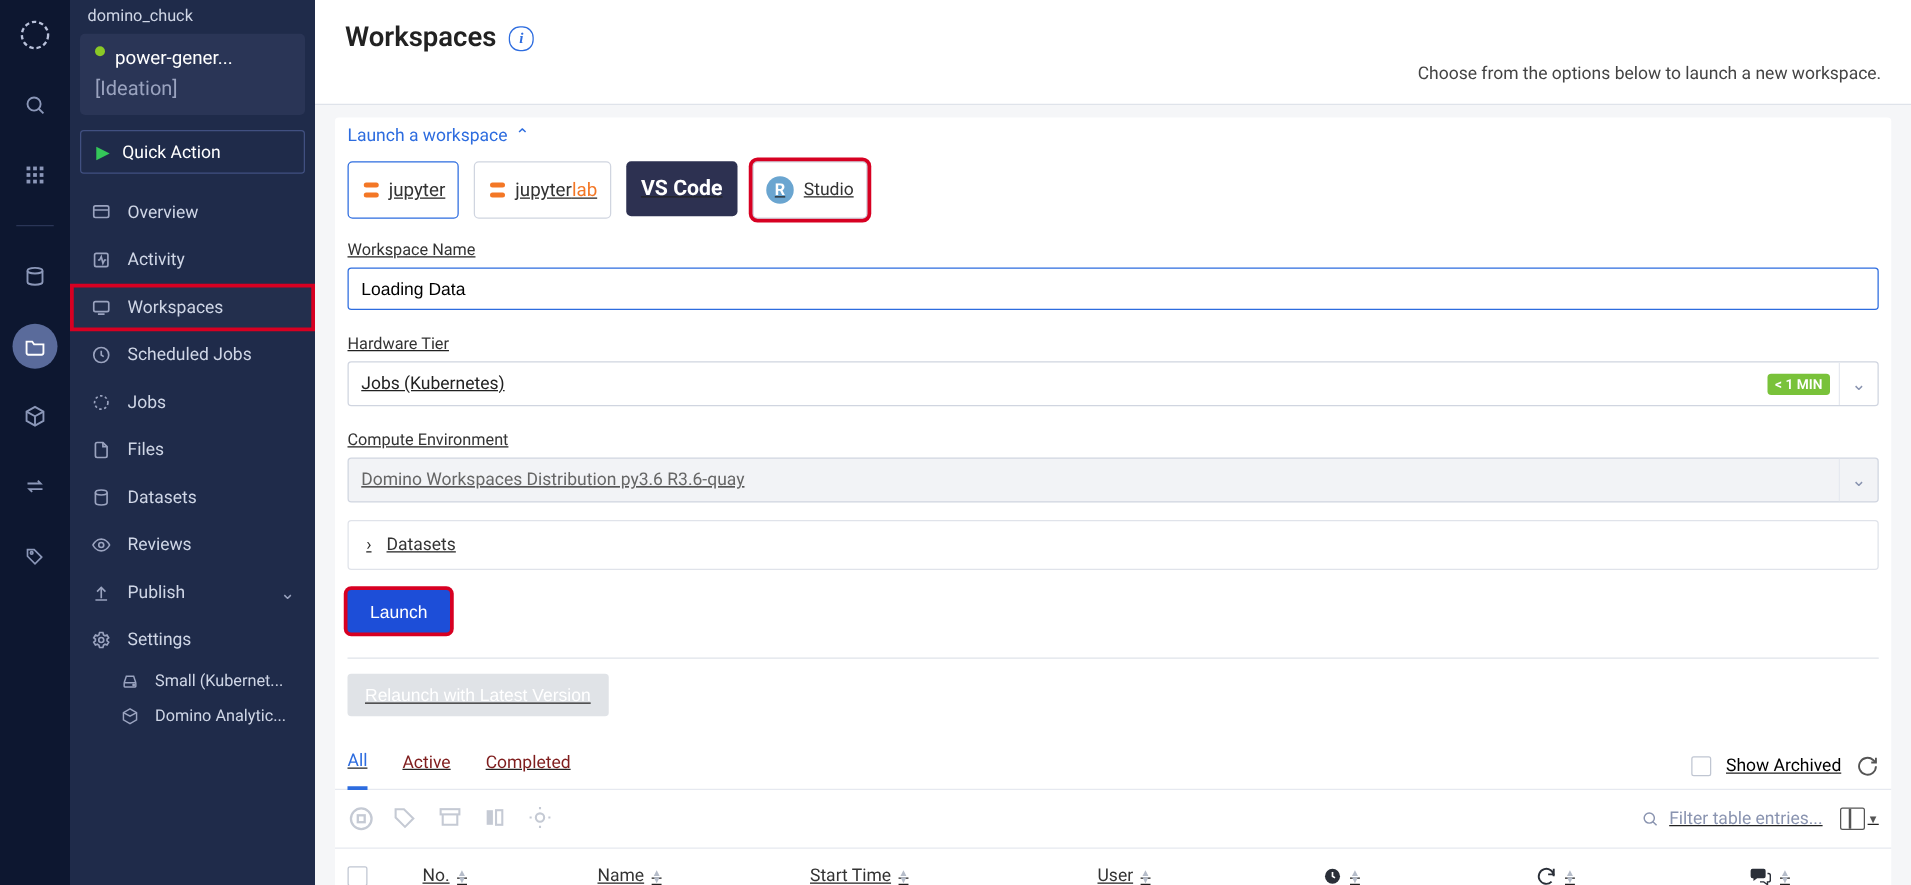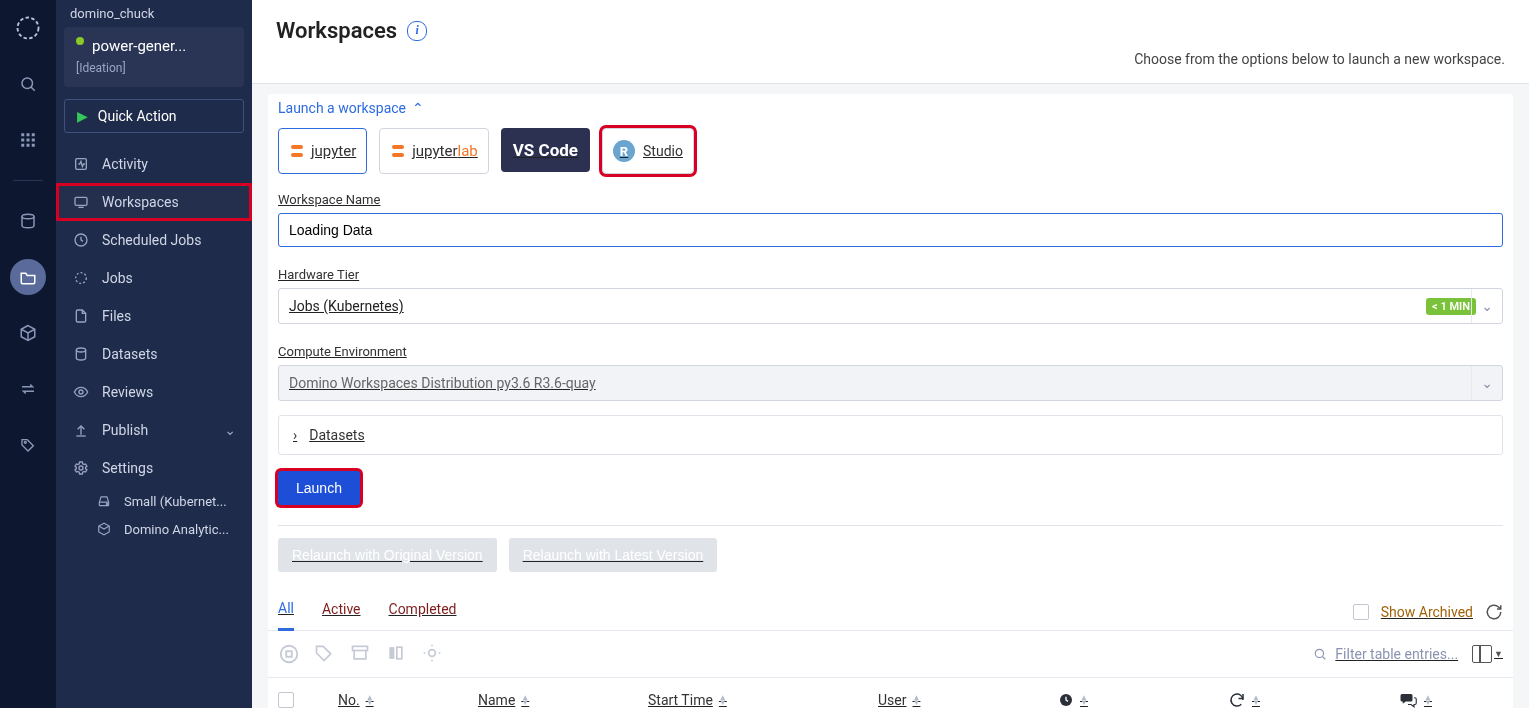--- a/index.html
+++ b/index.html
@@ -24,21 +24,21 @@
   .icon-rail .rail-icon.active{background:#5a6b9b;color:#fff;}
   .icon-rail .divider{width:30px;height:1px;background:#2a3556;margin:2px 0;}
   .logo-icon{animation:none;}
 
   
   .project-side{width:196px;background:var(--navy);color:var(--text-light);display:flex;flex-direction:column;padding-top:6px;}
   .proj-user{padding:0 14px 6px;color:#cfd6e6;font-size:13px;}
   .project-card{margin:0 8px;background:var(--navy-soft);border-radius:4px;padding:10px 12px 12px;}
   .project-card .p-title{display:flex;gap:8px;color:#fff;font-size:15px;}
   .status-dot{width:8px;height:8px;border-radius:4px;background:var(--green);display:inline-block;flex:0 0 auto;}
-  .project-card .p-stage{color:#9aa3bf;font-size:12px;margin-top:6px;}
+  .project-card .p-stage{color:#9aa3bf;font-size:16px;margin-top:6px;}
   .quick-action{margin:12px 8px 10px;border:1px solid #415081;border-radius:3px;display:flex;align-items:center;gap:10px;padding:8px 12px;color:#fff;}
   .quick-action .play{color:#34c759;}
   .side-nav{display:flex;flex-direction:column;margin-top:2px;}
   .side-item{display:flex;align-items:center;gap:12px;padding:10px 16px;color:#cfd6e6;font-size:14px;position:relative;}
   .side-item .sicon{width:18px;height:18px;display:inline-flex;align-items:center;justify-content:center;color:#9aa3bf;}
   .side-item.selected{background:rgba(255,255,255,0.02);}
   .side-item.selected.highlighted{outline:3px solid var(--highlight);outline-offset:-3px;}
   .side-item .chev{margin-left:auto;color:#9aa3bf;}
   .side-sub{padding-left:30px;}
   .side-sub .side-item{padding:6px 16px 6px 10px;font-size:13px;white-space:nowrap;overflow:hidden;text-overflow:ellipsis;}
@@ -66,32 +66,32 @@
   .vscode{background:#2d3151;color:#fff;font-weight:700;border:none;font-size:17px;padding:0 12px;}
   .rstudio{display:flex;align-items:center;gap:8px;color:#333;}
   .rstudio .rdot{width:22px;height:22px;border-radius:11px;background:#6aa5d0;color:#fff;display:inline-flex;align-items:center;justify-content:center;font-weight:700;font-size:13px;}
 
   .form-grid{display:grid;grid-template-columns:1fr;gap:20px 24px;padding:18px 10px 0;align-items:start;}
   .fld label{display:block;color:#333;font-size:13px;margin-bottom:6px;}
   .tinput{height:34px;border:1px solid var(--accent-blue);border-radius:3px;padding:0 10px;width:100%;box-sizing:border-box;font-size:14px;outline:none;}
   .select{height:34px;border:1px solid #d0d5e0;border-radius:3px;display:flex;align-items:center;padding:0 34px 0 10px;position:relative;background:#fff;}
   .select .sel-ar{position:absolute;right:0;top:0;bottom:0;width:30px;border-left:1px solid #e6e9f0;display:flex;align-items:center;justify-content:center;color:#8a94b0;}
   .select.disabled{background:#f2f3f6;color:#666;}
-  .badge{position:absolute;right:26px;background:#79c23a;color:#fff;font-size:11px;border-radius:3px;padding:2px 6px;font-weight:600;}
+  .badge{position:absolute;right:38px;background:#79c23a;color:#fff;font-size:11px;border-radius:3px;padding:2px 6px;font-weight:600;}
   .ds-acc{border:1px solid #e0e3ea;border-radius:3px;height:38px;display:flex;align-items:center;gap:12px;padding:0 14px;margin:14px 10px 0;color:#333;}
   .launch-btn{margin:16px 10px 16px;display:inline-block;background:var(--accent-blue-dark);color:#fff;border:none;border-radius:3px;padding:9px 18px;font-size:14px;box-shadow:0 0 0 3px var(--highlight);}
   hr.sep{border:none;border-top:1px solid #e0e3ea;margin:4px 10px 12px;}
 
   .relaunch-row{display:flex;gap:12px;padding:0 10px;}
   .btn-disabled{background:#e0e3e7;color:#fff;border:none;border-radius:3px;padding:9px 14px;font-size:14px;}
 
   .tabs{display:flex;align-items:center;padding:14px 10px 0;gap:28px;border-bottom:1px solid #e6e9f0;margin-top:8px;}
   .tab{padding:6px 0 12px;color:#7f1d1d;}
   .tab.active{color:var(--accent-blue);border-bottom:3px solid var(--accent-blue);margin-bottom:-1px;}
-  .tabs .right{margin-left:auto;display:flex;align-items:center;gap:12px;color:#a16207;}
+  .tabs .right{margin-left:auto;display:flex;align-items:center;gap:12px;color:#000000;}
   .checkbox{width:14px;height:14px;border:1px solid #c0c6d2;border-radius:2px;display:inline-block;}
   .refresh-icon{color:#555;}
 
   .toolbar{display:flex;align-items:center;padding:12px 10px;gap:14px;color:#c5cad4;}
   .toolbar .tool{width:22px;height:22px;}
   .toolbar .spacer{flex:1;}
   .filter{display:flex;align-items:center;gap:8px;color:#8a94b0;font-size:14px;}
   .cols-icon{width:18px;height:16px;border:1.5px solid #555;border-radius:2px;position:relative;}
   .cols-icon::before{content:"";position:absolute;left:6px;top:0;bottom:0;width:1.5px;background:#555;}
   .cols-caret{font-size:9px;color:#555;margin-left:2px;}
@@ -175,20 +175,29 @@
     <div class="p-stage">[Ideation]</div>
   </div>
   <div class="quick-action">
     <span class="play">▶</span>
     <span>Quick Action</span>
   </div>
   <div class="side-nav">
     <div class="side-item">
         <span class="sicon">
           <svg width="16" height="16" viewBox="0 0 24 24" fill="none" stroke="currentColor" stroke-width="2">
+            <rect x="3" y="4" width="18" height="14" rx="2"></rect>
+            <line x1="3" y1="9" x2="21" y2="9"></line>
+          </svg>
+        </span>
+        <span>Overview</span>
+      </div>
+    <div class="side-item">
+        <span class="sicon">
+          <svg width="16" height="16" viewBox="0 0 24 24" fill="none" stroke="currentColor" stroke-width="2">
             <rect x="4" y="4" width="16" height="16" rx="2"></rect>
             <path d="M8 12h2l2-4 2 8 2-4h2"></path>
           </svg>
         </span>
         <span>Activity</span>
       </div>
     <div class="side-item selected highlighted">
         <span class="sicon">
           <svg width="16" height="16" viewBox="0 0 24 24" fill="none" stroke="currentColor" stroke-width="2">
             <rect x="3" y="5" width="18" height="12" rx="2"></rect>
@@ -348,21 +357,20 @@
 
     <div class="ds-acc">
       <span>›</span>
       <span>Datasets</span>
     </div>
 
     <button class="launch-btn">Launch</button>
     <hr class="sep">
 
     <div class="relaunch-row">
-      <button class="btn-disabled">Relaunch with Original Version</button>
       <button class="btn-disabled">Relaunch with Latest Version</button>
     </div>
 
     <div class="tabs">
       <div class="tab active">All</div>
       <div class="tab">Active</div>
       <div class="tab">Completed</div>
       <div class="right">
         <span class="checkbox"></span>
         <span>Show Archived</span>

